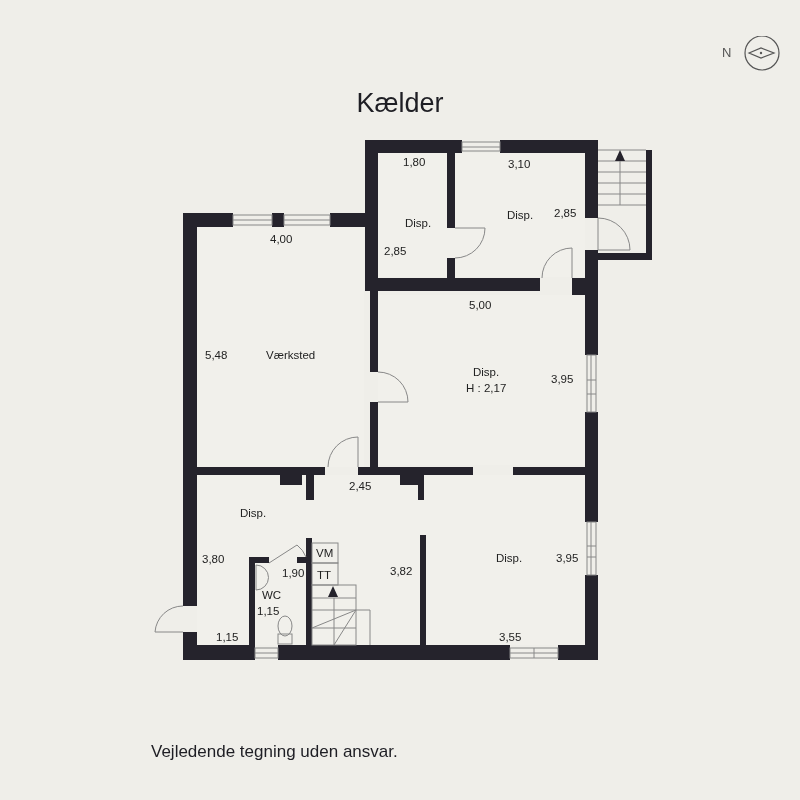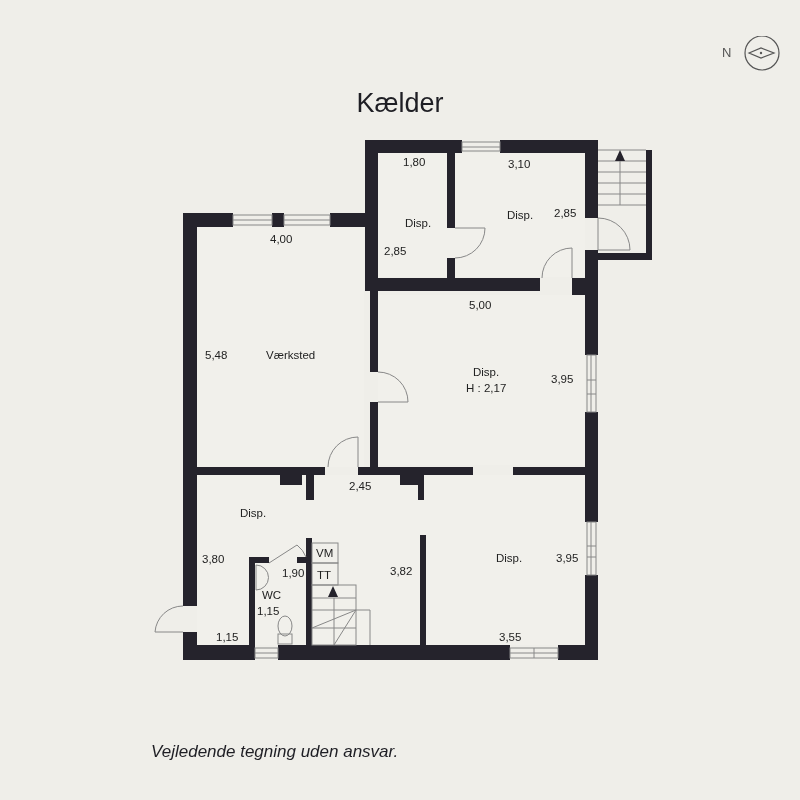--- a/index.html
+++ b/index.html
@@ -1,18 +1,18 @@
 <!DOCTYPE html>
 <html><head>
 <meta charset="utf-8">
 <style>
   html, body { margin:0; padding:0; }
   body { width:800px; height:800px; background:#efeee9; position:relative; overflow:hidden; font-family:"Liberation Sans", sans-serif; }
   .title { position:absolute; left:0; width:800px; top:88px; text-align:center; font-size:27px; color:#1e1e24; }
-  .footer { position:absolute; left:151px; top:742px; font-size:17px; color:#1e1e24;font-style:italic; }
+  .footer { position:absolute; left:151px; top:742px; font-size:17px; color:#1e1e24; }
   .compass { position:absolute; left:722px; top:36px; width:60px; height:36px; }
   .compass-n { position:absolute; left:0; top:9px; font-size:13px; color:#555; }
   svg.plan { position:absolute; left:0; top:0; }
   .lbl { font-size:11.5px; fill:#222; font-family:"Liberation Sans", sans-serif; }
 </style>
 </head>
 <body>
 
 <div class="title">Kælder</div>
 

